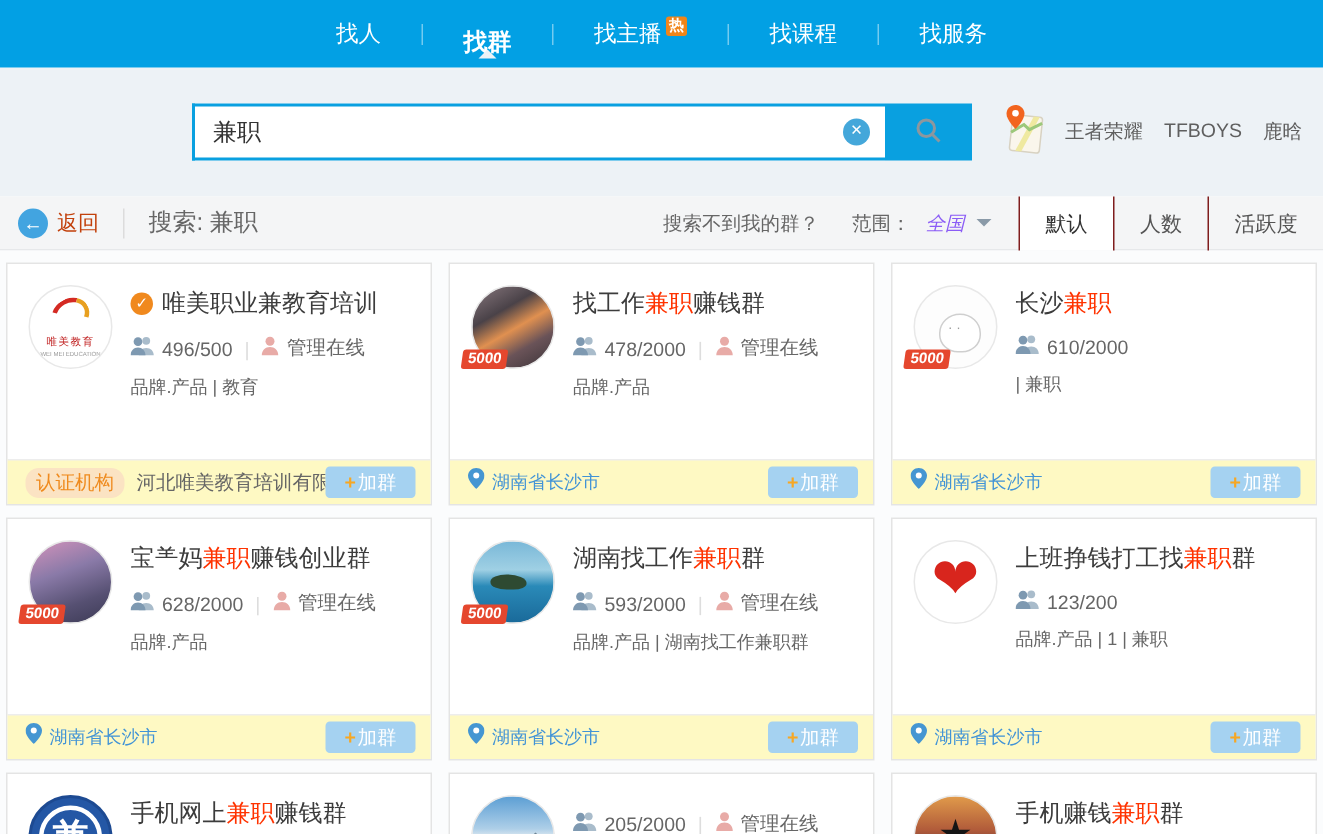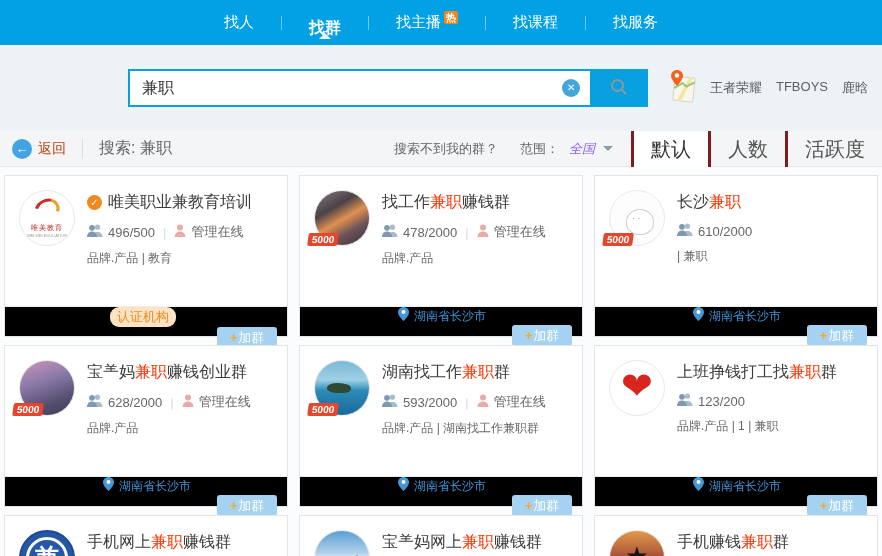--- a/index.html
+++ b/index.html
@@ -46,22 +46,22 @@
   .back-label { color:#c2410c; font-size:14px; margin-left:6px; }
   .tb-sep { width:1px; height:20px; background:#dcdcdc; margin:0 16px; }
   .search-info { font-size:16px; color:#666; }
   .tb-right { margin-left:auto; display:flex; align-items:center; height:100%; }
   .cant-find { font-size:13px; color:#666; margin-right:22px; cursor:pointer; }
   .scope-label { font-size:13px; color:#666; }
   .scope-select { display:flex; align-items:center; margin:0 18px 0 10px; cursor:pointer; }
   .scope-value { font-size:13px; color:#8b5cf6;font-style:italic; }
   .caret { width:0; height:0; border-left:5px solid transparent;
     border-right:5px solid transparent; border-top:5px solid #8a9aa8; margin-left:8px; }
-  .sort-tab { height:36px; line-height:36px; padding:0 17px; font-size:20px; color:#555;
-    border-left:3px solid #7f1d1d; cursor:pointer; white-space:nowrap; }
+  .sort-tab { height:36px; line-height:36px; padding:0 17px; font-size:14px; color:#555;
+    border-left:1px solid #7f1d1d; cursor:pointer; white-space:nowrap; }
   .sort-tab.active { background:#fff; color:#333; }
 
   
   .grid { background:#fbfcfd; padding:8px 0 0 4px; display:grid;
     grid-template-columns:repeat(3,284px); gap:8px 11px; }
   .card { width:284px; height:162px; background:#fff; border:1px solid #e4e4e4;
     display:flex; flex-direction:column; }
   .card-body { flex:1; display:flex; padding:14px 12px 0 14px; }
   .avatar-wrap { position:relative; width:56px; height:56px; flex:none; cursor:pointer; }
   .avatar { width:56px; height:56px; border-radius:50%; border:1px solid #e8e8e8;
@@ -76,22 +76,22 @@
     display:none; }
   .title { font-size:16px; color:#3c3c3c; white-space:nowrap; overflow:hidden;
     cursor:pointer; }
   .title .hl { color:#ff3300; }
   .meta-row { display:flex; align-items:center; margin-top:10px; font-size:13px;
     color:#666; }
   .meta-row svg { margin-right:5px; }
   .meta-div { color:#ddd; margin:0 8px; }
   .tags { margin-top:9px; font-size:12px; color:#666; white-space:nowrap;
     overflow:hidden; }
-  .card-footer { height:30px; border-top:1px solid #ededed; background:#000000;
-    display:flex; align-items:center; padding:0 10px 0 12px;flex-direction:column; }
+  .card-footer { height:30px; border-top:1px solid #ededed; background:#fef9c3;
+    display:flex; align-items:center; padding:0 10px 0 12px; }
   .loc { display:none; align-items:center; cursor:pointer; }
   .loc svg { margin-right:5px; }
   .loc-text { font-size:12px; color:#4193d6; }
   .cert-pill { display:none; background:#fbe3c3; color:#ef8b1f; font-size:13px;
     padding:1px 7px; border-radius:9px; margin-right:8px; white-space:nowrap; }
   .company { display:none; font-size:13px; color:#666; white-space:nowrap;
     overflow:hidden; }
   .join-btn { margin-left:auto; width:60px; height:21px; border:none; border-radius:3px;
     background:#a5d2f1; color:#fff; font-size:13px; cursor:pointer; line-height:20px;
     font-family:inherit; flex:none; }
@@ -522,24 +522,20 @@
     </div>
 
   </div>
     <div class="card">
     <div class="card-body">
       <div class="avatar-wrap">
         <div class="avatar av-mountain-sky"></div>
 
       </div>
       <div class="info">
-        <div class="title-row">
-
-          <span class="title"><span>宝⺷妈网上</span><span class="hl">兼职</span><span>赚钱群</span></span>
-        </div>
         <div class="meta-row">
           <span>
             <svg width="16" height="13" viewBox="0 0 16 13">
               <circle cx="10.5" cy="3.2" r="2.6" fill="#a9bccb"></circle>
               <path d="M5.5 13c0-3 2-5 5-5s5 2 5 5z" fill="#a9bccb"></path>
               <circle cx="5" cy="3.8" r="2.9" fill="#7e99b1"></circle>
               <path d="M0 13c0-3.2 2.2-5.4 5-5.4S10 9.8 10 13z" fill="#7e99b1"></path>
             </svg>
           </span>
           <span class="count">205/2000</span>

